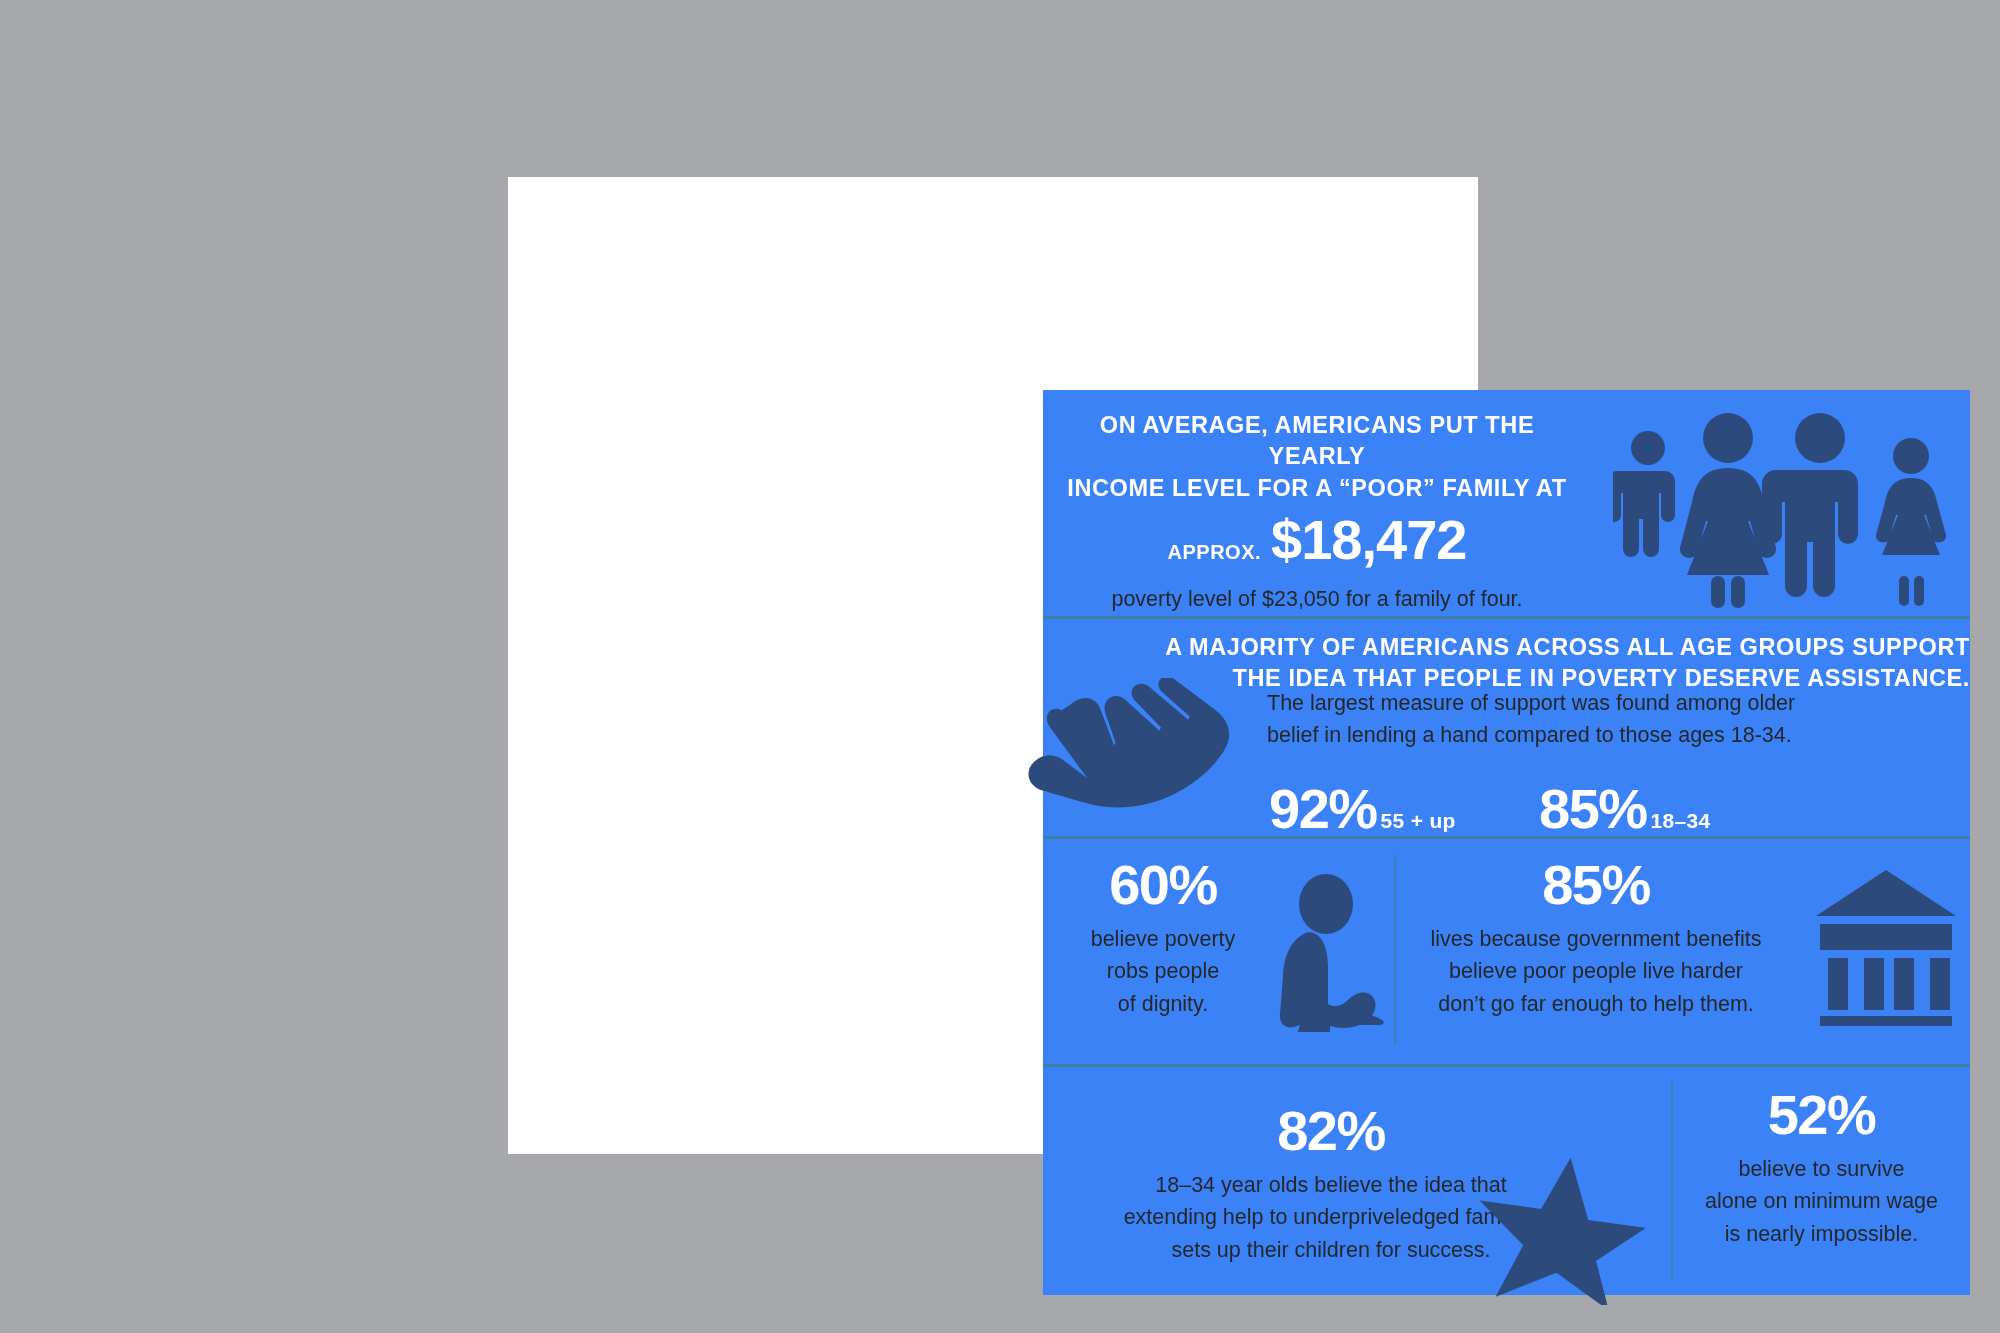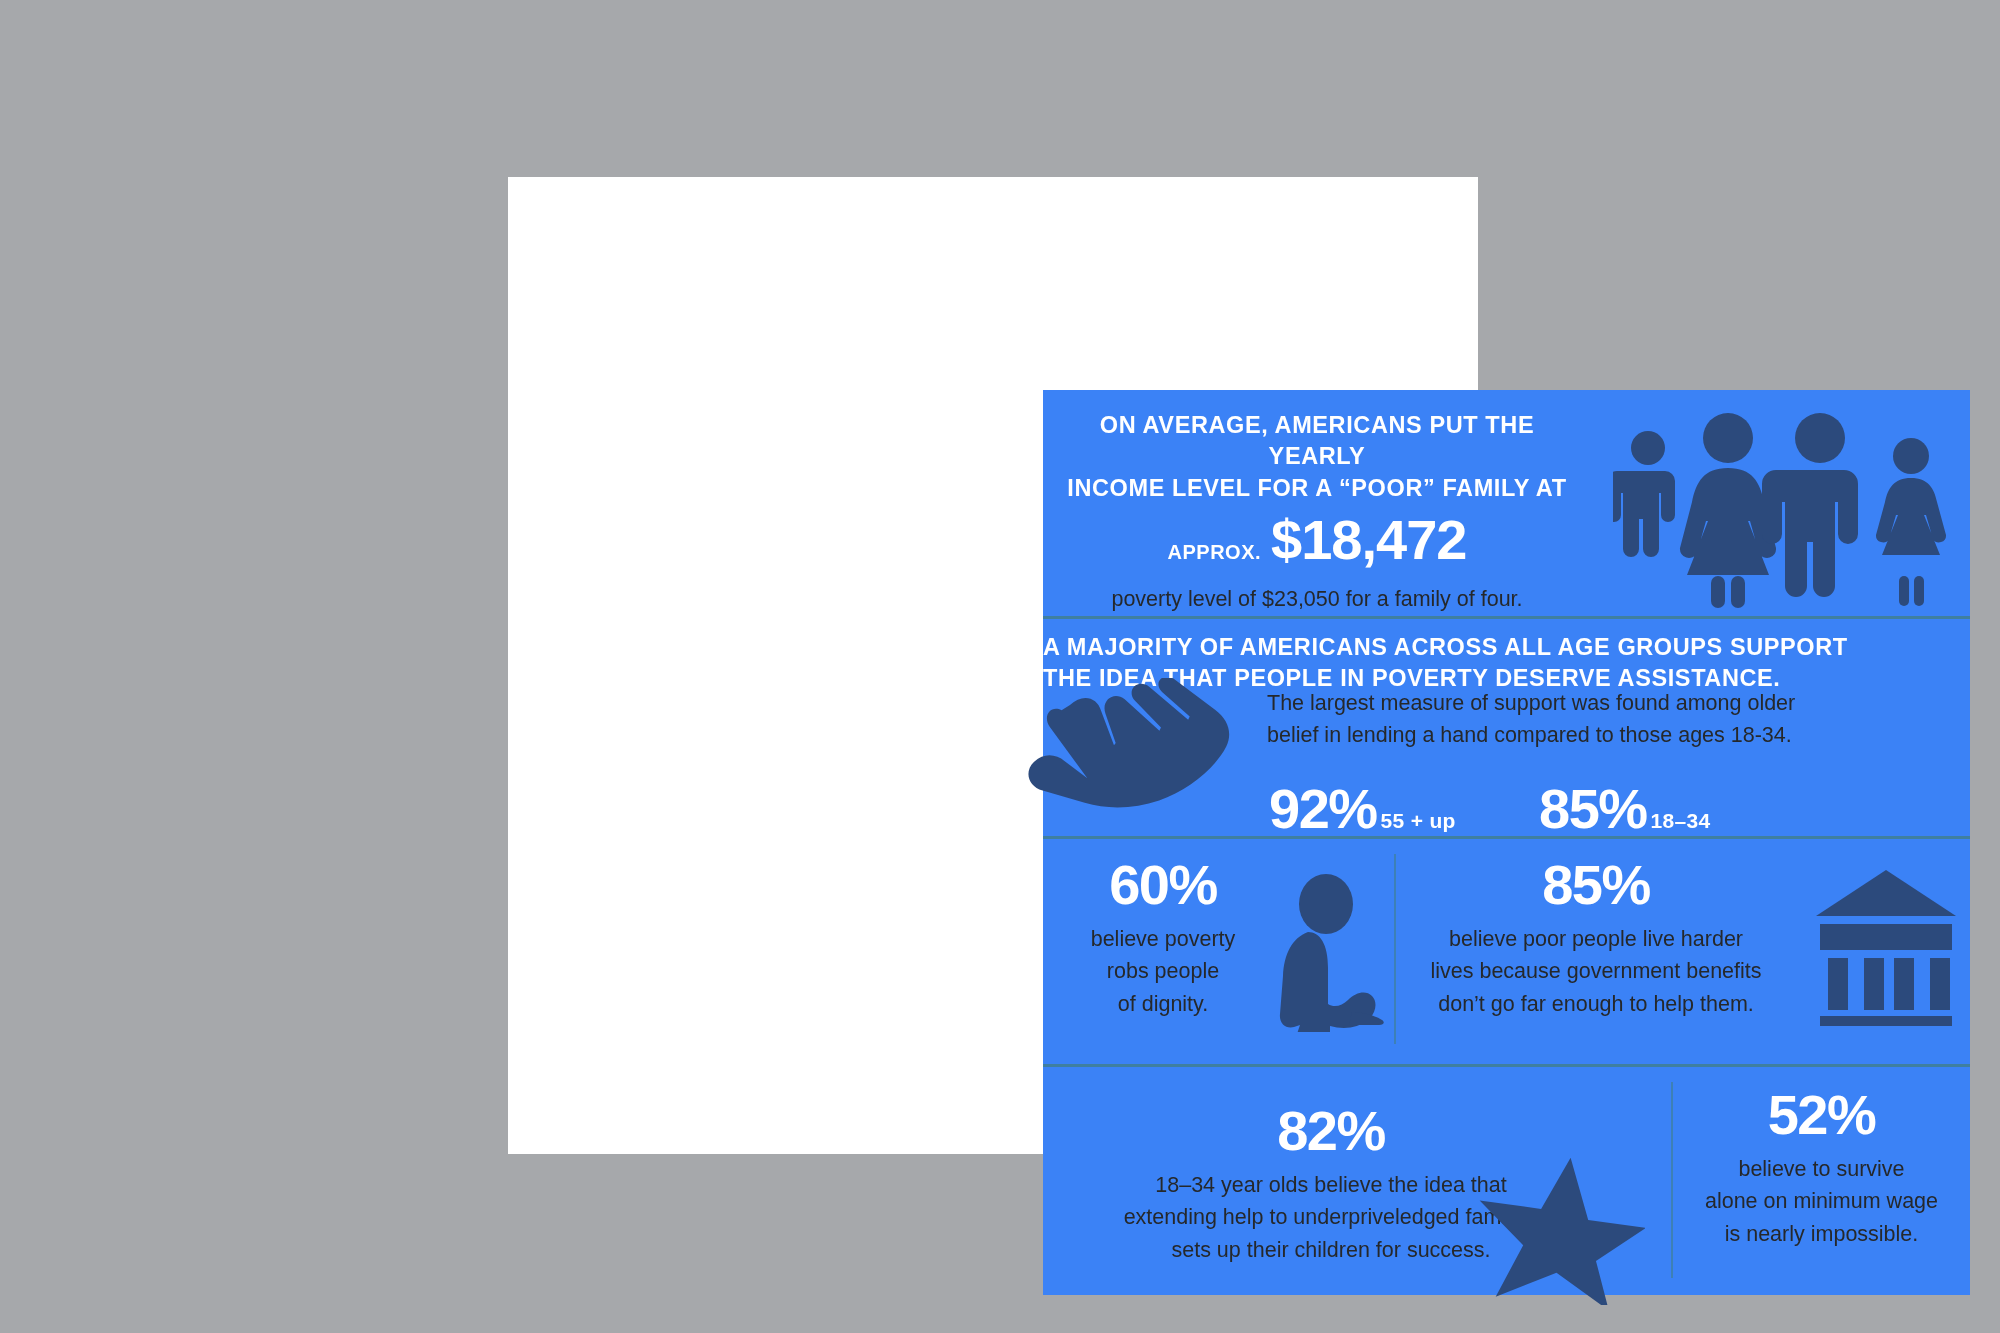--- a/index.html
+++ b/index.html
@@ -64,21 +64,21 @@
     font-size:21.5px;
     line-height:1.45;
     text-align:center;
   }
   .p1-sub { margin-top:16px; }
 
   .family { position:absolute; left:570px; top:18px; width:340px; height:200px; }
 
   
   .p2 { position:absolute; left:0; top:226px; width:927px; height:220px; }
-  .p2-head { position:absolute; left:0; top:16px; width:927px; text-align:left; }
+  .p2-head { position:absolute; left:0; top:16px; width:927px; text-align:right; }
   .hand { position:absolute; left:-25px; top:62px; width:240px; height:160px; }
   .p2-body {
     position:absolute; left:224px; top:72px; width:690px;
     color:#25282b; font-size:21.5px; line-height:1.48; text-align:left;
   }
   .pct-row { position:absolute; left:224px; top:165px; width:690px; height:60px; }
   .pct-group { position:absolute; display:flex; align-items:baseline; }
   .pct-big {
     color:#ffffff; font-weight:bold; font-size:56px; line-height:1;
     letter-spacing:-1.5px;
@@ -213,22 +213,22 @@
             </g>
           </svg>
         </div>
 
         <div class="divider-v" style="left:351px; top:18px; height:190px;"></div>
 
         <div class="p3-right">
           <div class="center-col" style="top:20px; width:400px;">
             <div class="stat-num">85%</div>
             <div class="stat-cap" style="margin-top:8px;">
+              <div>lives because government benefits</div>
               <div>believe poor people live harder</div>
-              <div>lives because government benefits</div>
               <div>don’t go far enough to help them.</div>
             </div>
           </div>
 
           <svg class="bank" viewBox="0 0 148 160">
             <g fill="#2c4a7c">
               <polygon points="74,4 144,50 4,50"></polygon>
               <rect x="8" y="58" width="132" height="26"></rect>
               <rect x="16" y="92" width="20" height="52"></rect>
               <rect x="52" y="92" width="20" height="52"></rect>

